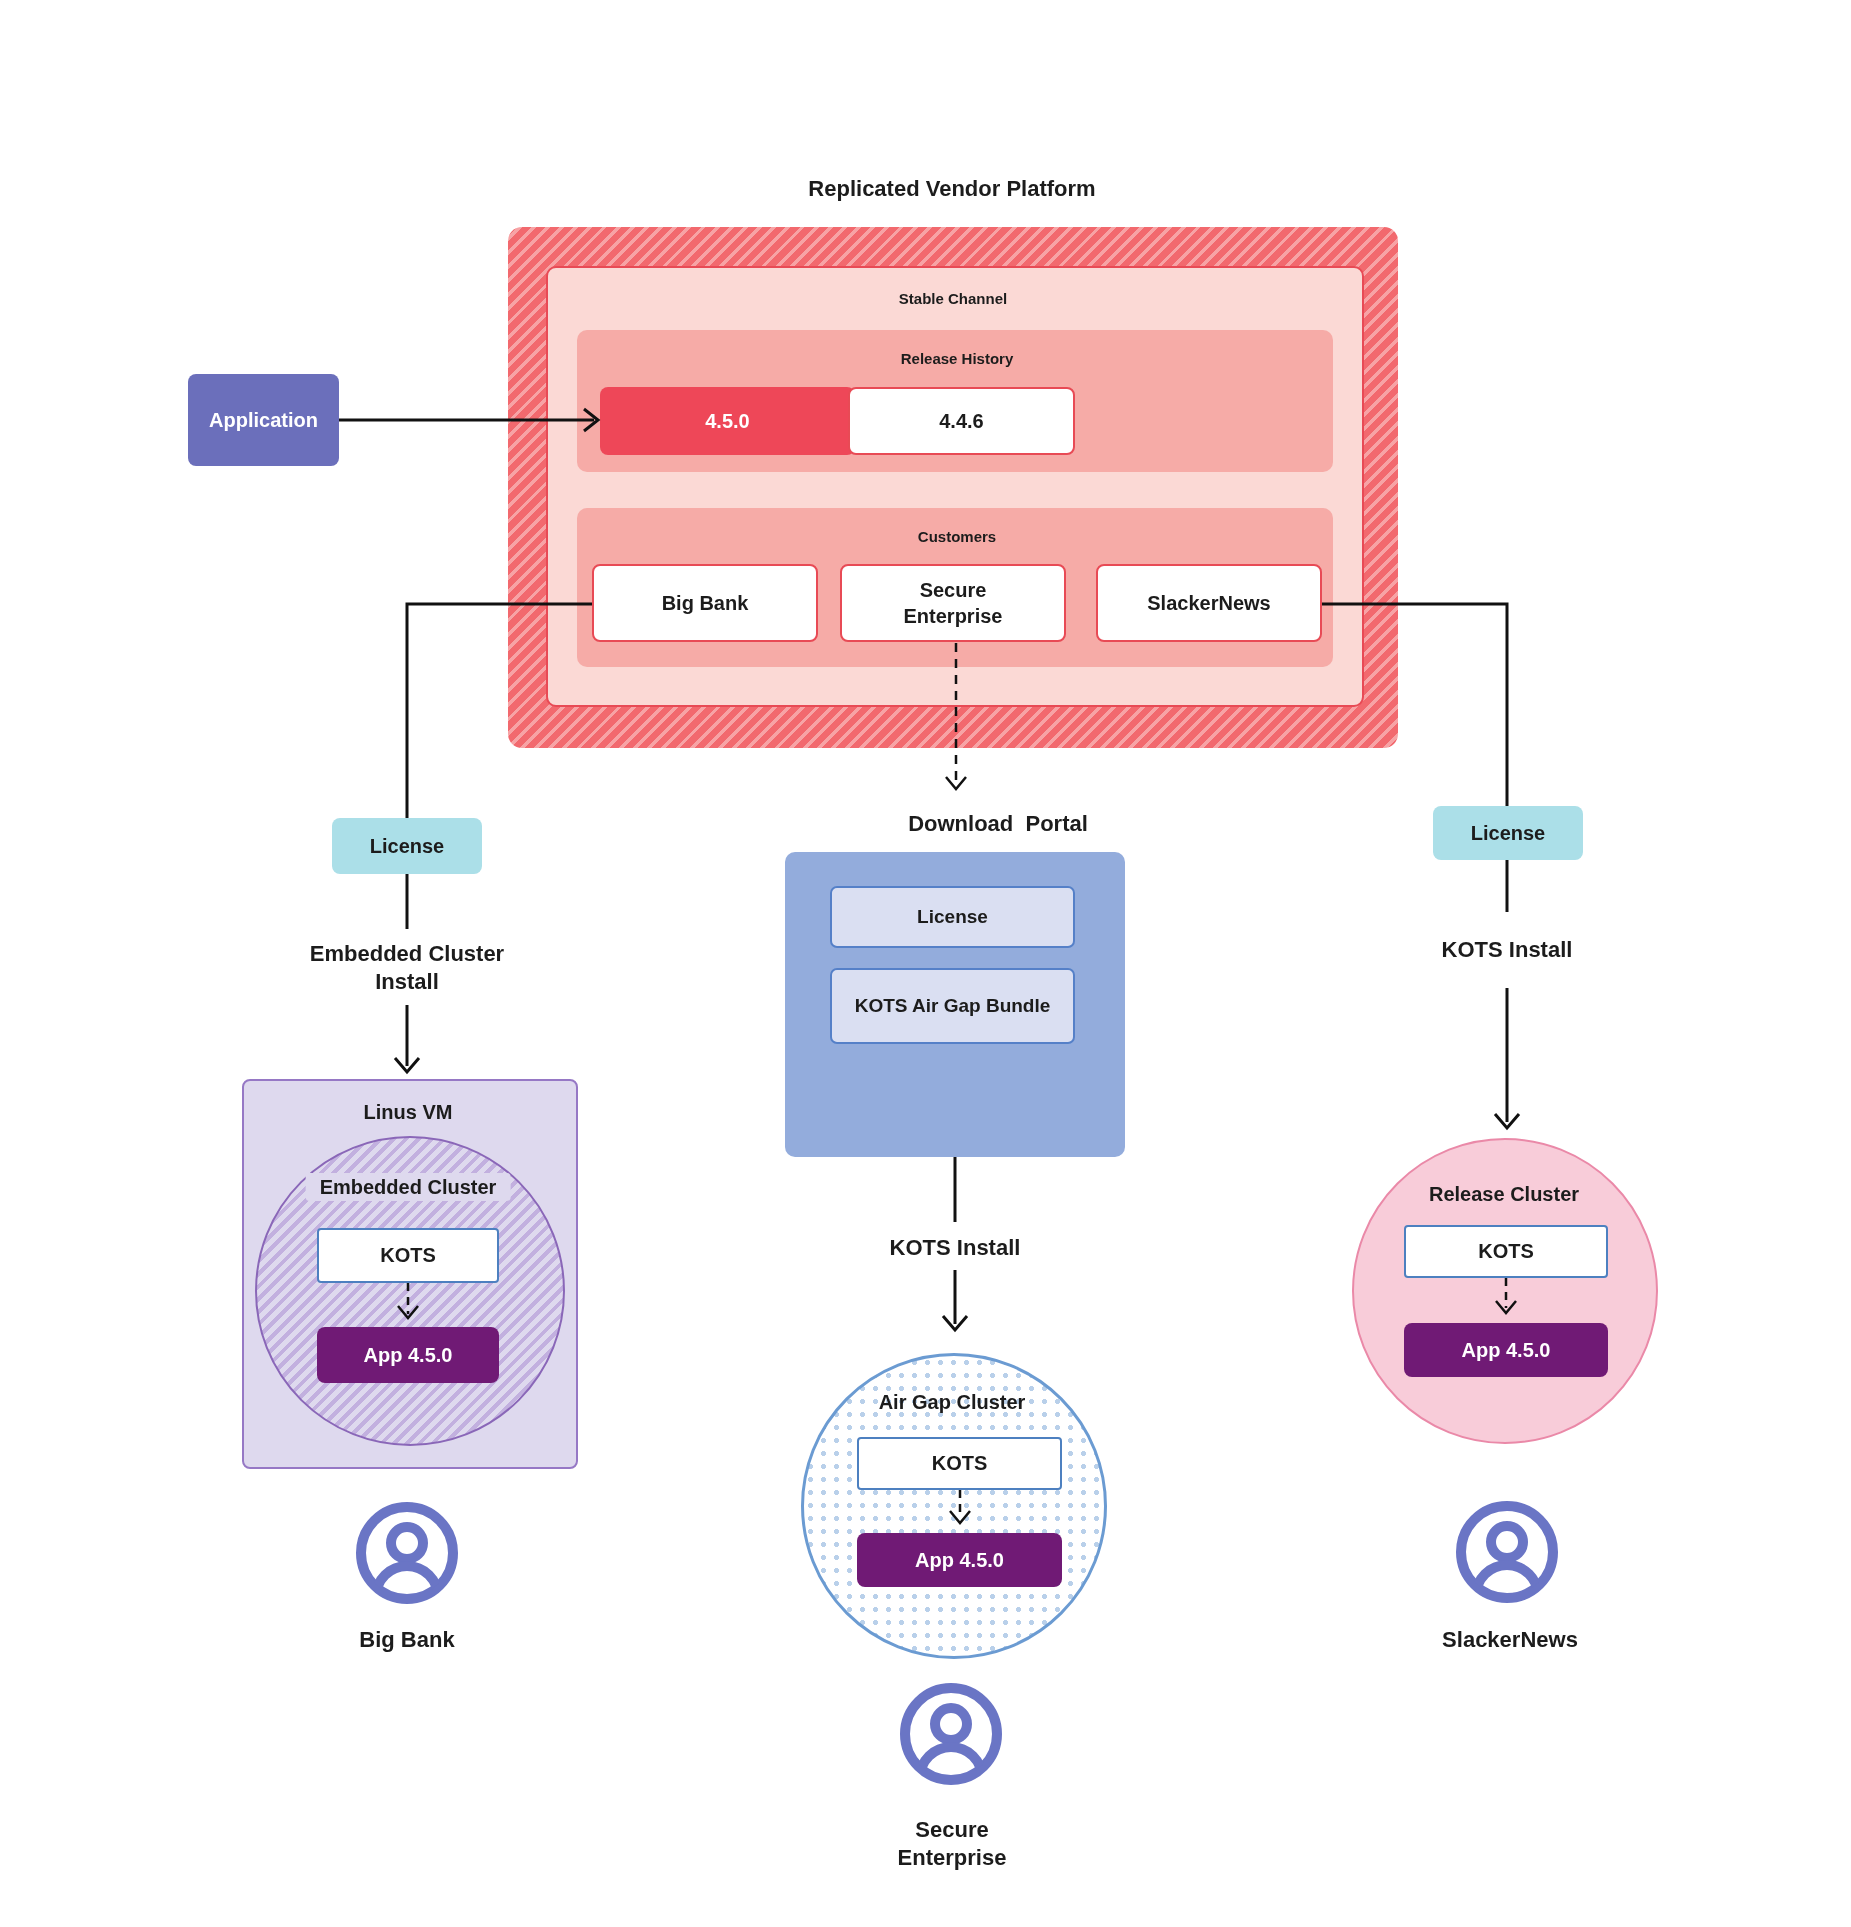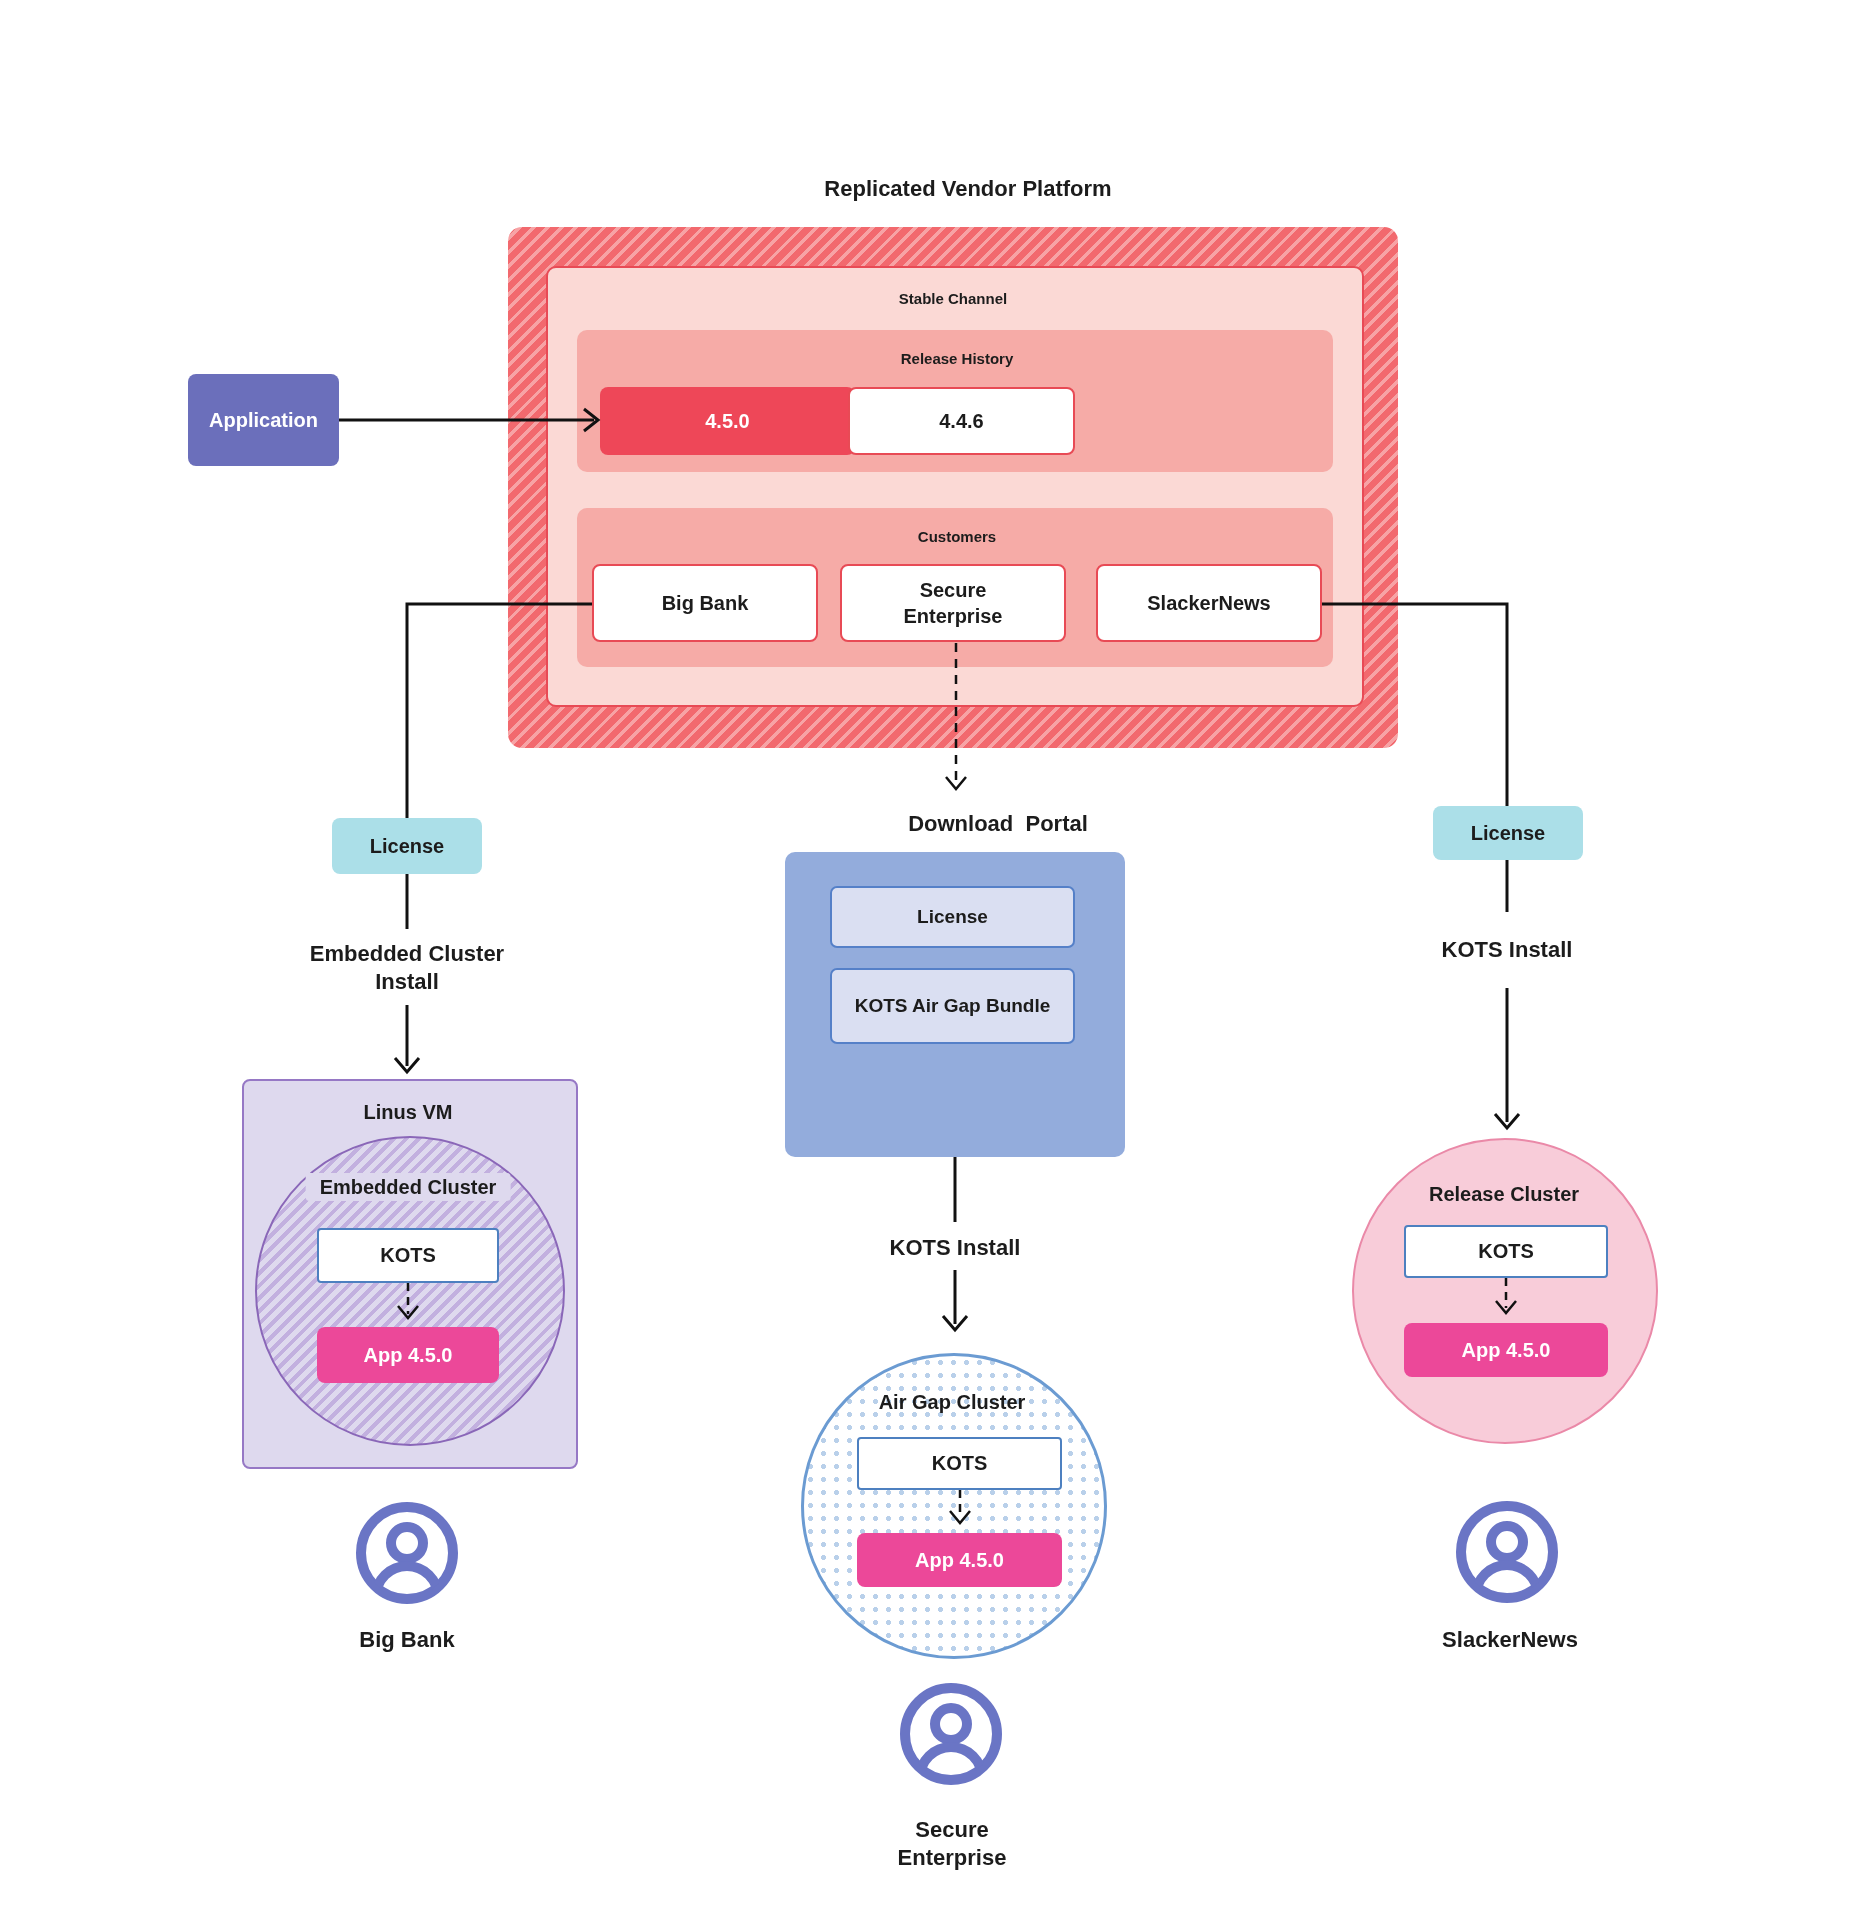--- a/index.html
+++ b/index.html
@@ -42,31 +42,31 @@
   .pink-circle{
     position:absolute;border-radius:50%;border:2px solid #EA89A8;background:#F8CCD9;box-sizing:border-box;
   }
   .dot-circle{
     position:absolute;border-radius:50%;border:3px solid #6B9BD2;box-sizing:border-box;
     background-color:#ffffff;
     background-image:radial-gradient(#B9D0EA 2.6px, transparent 2.8px);
     background-size:13px 13px;
   }
   .kots-box{background:#ffffff;border:2px solid #4D80C0;border-radius:4px;font-size:20px;}
-  .blue-app{background:#ec4899;border-radius:8px;color:#ffffff;font-size:20px;}
+  .blue-app{background:#701a75;border-radius:8px;color:#ffffff;font-size:20px;}
   .band{background:#DED9EE;padding:3px 14px;border-radius:4px;}
   .pre{white-space:pre;margin-left:46px;}
   svg.overlay{position:absolute;left:0;top:0;pointer-events:none;}
 </style>
 </head>
 <body>
 
 <div id="canvas">
 
-  <div class="lbl title" style="left:952px;top:176px;margin-left:16px;">Replicated Vendor Platform</div>
+  <div class="lbl title" style="left:952px;top:176px;">Replicated Vendor Platform</div>
 
   <div class="abs hatch-red" style="left:508px;top:227px;width:890px;height:521px;"></div>
 
   <div class="abs stable" style="left:546px;top:266px;width:814px;height:437px;"></div>
   <div class="lbl sec-lbl" style="left:953px;top:290px;">Stable Channel</div>
 
   <div class="abs container-pink" style="left:577px;top:330px;width:756px;height:142px;"></div>
   <div class="lbl sec-lbl" style="left:957px;top:350px;">Release History</div>
   <div class="node red-box" style="left:600px;top:387px;width:255px;height:68px;">4.5.0</div>
   <div class="node white-red" style="left:848px;top:387px;width:227px;height:68px;">4.4.6</div>

